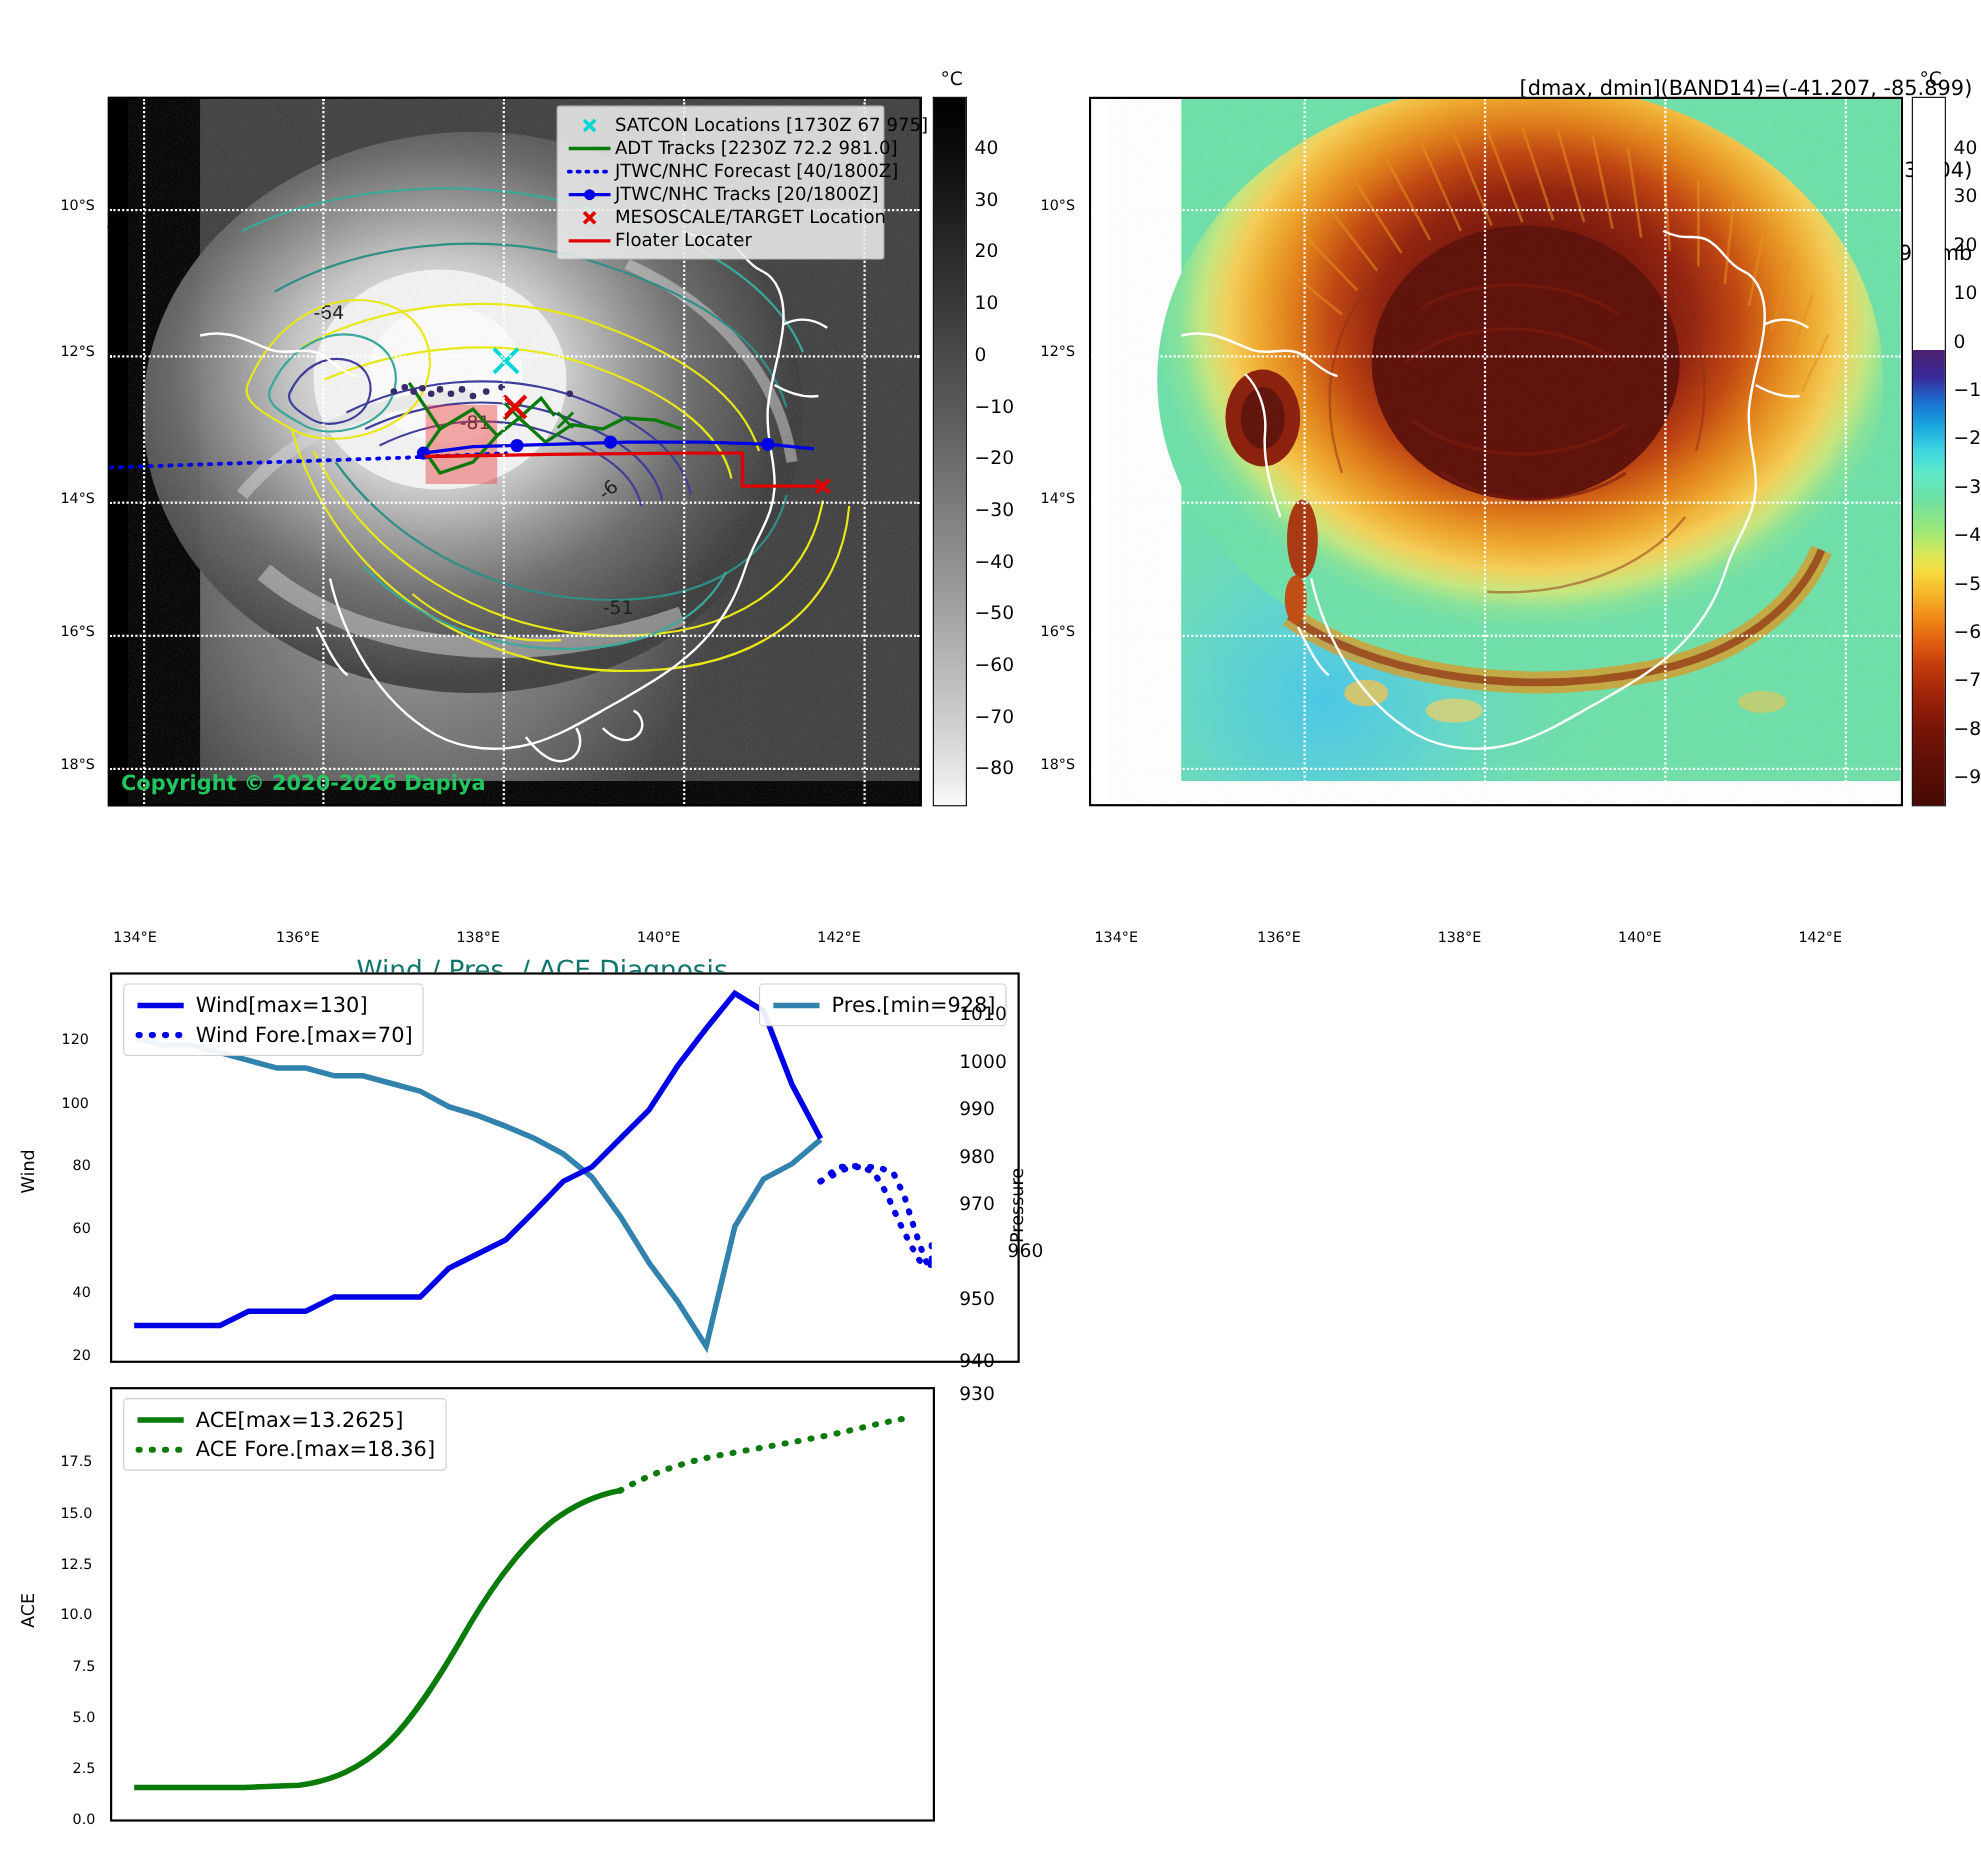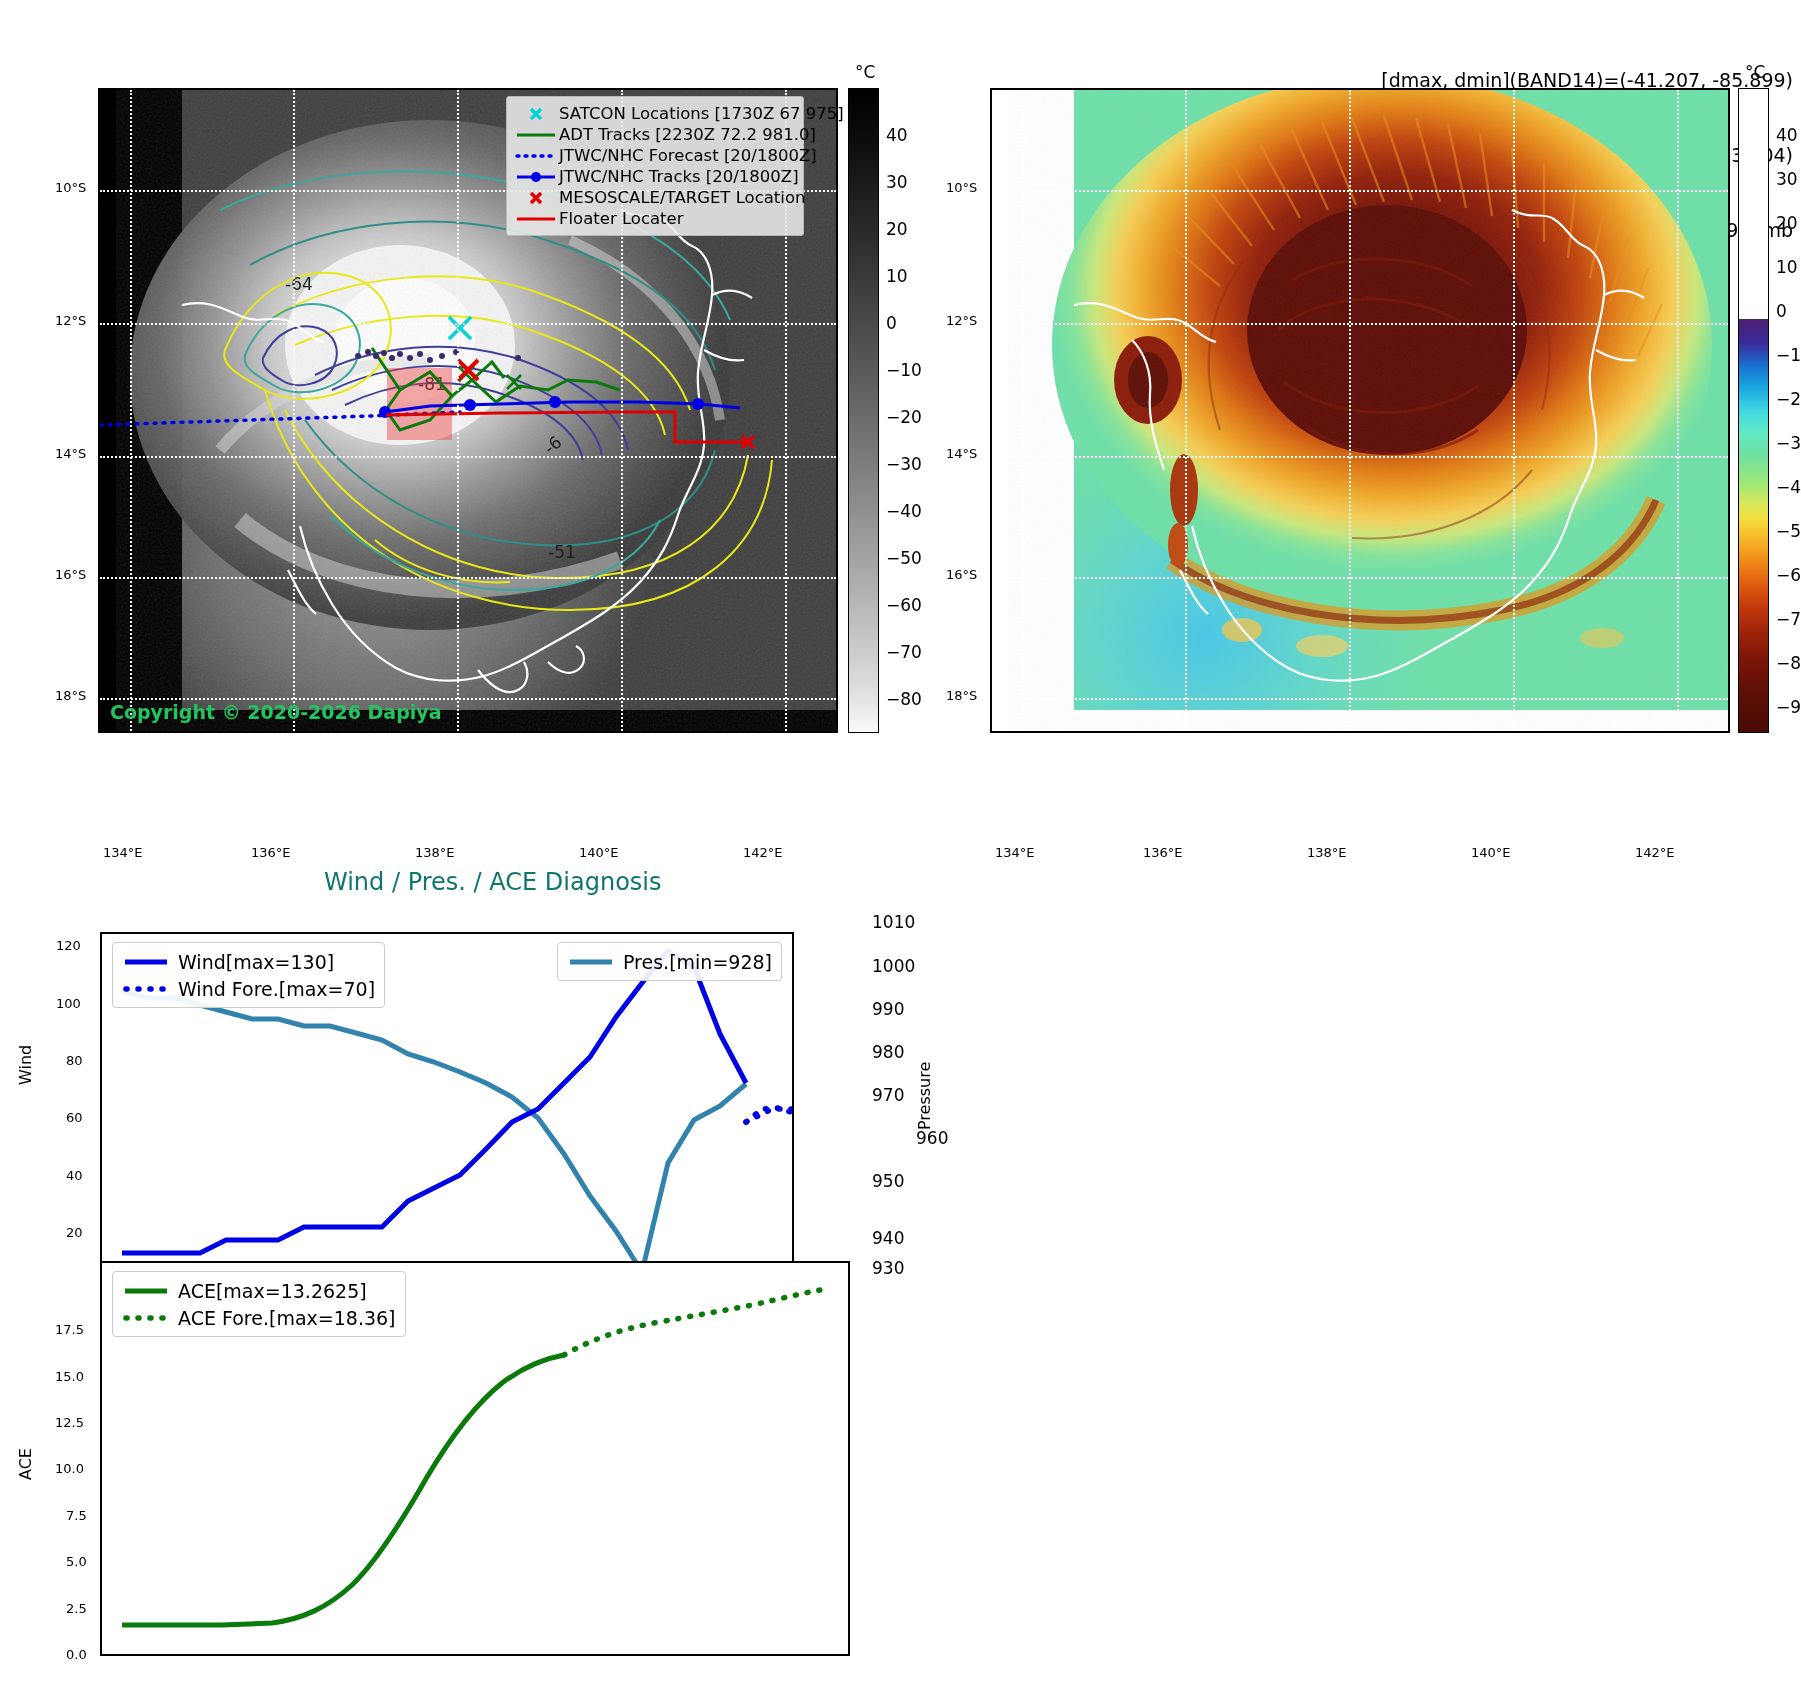--- a/index.html
+++ b/index.html
@@ -263,21 +263,21 @@
           </svg>
       </span>
       <span class="leg-label">ADT Tracks [2230Z 72.2 981.0]</span>
     </div>
     <div class="leg-row">
       <span class="leg-key">
         <svg width="44" height="20" viewBox="0 0 44 20">
             <path d="M3,10 L41,10" stroke="#0000e6" stroke-width="3.4" stroke-dasharray="2,6" stroke-linecap="round" fill="none"></path>
           </svg>
       </span>
-      <span class="leg-label">JTWC/NHC Forecast [20/1800Z]</span>
+      <span class="leg-label">JTWC/NHC Forecast [40/1800Z]</span>
     </div>
     <div class="leg-row">
       <span class="leg-key">
         <svg width="44" height="20" viewBox="0 0 44 20">
             <path d="M3,10 L41,10" stroke="#0000e6" stroke-width="3" fill="none"></path>
             <circle cx="22" cy="10" r="5" fill="#0000e6"></circle>
           </svg>
       </span>
       <span class="leg-label">JTWC/NHC Tracks [20/1800Z]</span>
     </div>
@@ -473,21 +473,21 @@
   <div class="cb-tick" style="left:1776px; top:433px;">−30</div>
   <div class="cb-tick" style="left:1776px; top:477px;">−40</div>
   <div class="cb-tick" style="left:1776px; top:521px;">−50</div>
   <div class="cb-tick" style="left:1776px; top:565px;">−60</div>
   <div class="cb-tick" style="left:1776px; top:609px;">−70</div>
   <div class="cb-tick" style="left:1776px; top:653px;">−80</div>
   <div class="cb-tick" style="left:1776px; top:697px;">−90</div>
 
   <div class="panel-title" style="left:324px; top:868px;">Wind / Pres. / ACE Diagnosis</div>
 
-  <div class="chart-frame" id="wind-chart" style="left:100px; top:932px; width:694px; height:355px;">
+  <div class="chart-frame" id="wind-chart" style="left:100px; top:884px; width:827px; height:355px;">
     <div class="plot-area">
       <svg width="745" height="350" viewBox="0 0 745 350" preserveAspectRatio="none">
 
         <polyline fill="none" stroke="#3182ac" stroke-width="5" points="20,57 46,64 72,64 98,71 124,78 150,85 176,85 202,92 228,92 254,99 280,106
                   306,120 332,128 358,138 384,149 410,163 436,184 462,220 488,262 514,297
                   540,338 566,229 592,186 618,172 644,150"></polyline>
 
         <polyline fill="none" stroke="#0000e6" stroke-width="5" points="20,319 46,319 72,319 98,319 124,306 150,306 176,306 202,293 228,293
                   254,293 280,293 306,267 332,254 358,241 384,215 410,188 436,175 462,149
                   488,123 514,83 540,49 566,17 592,33 618,100 644,149"></polyline>

